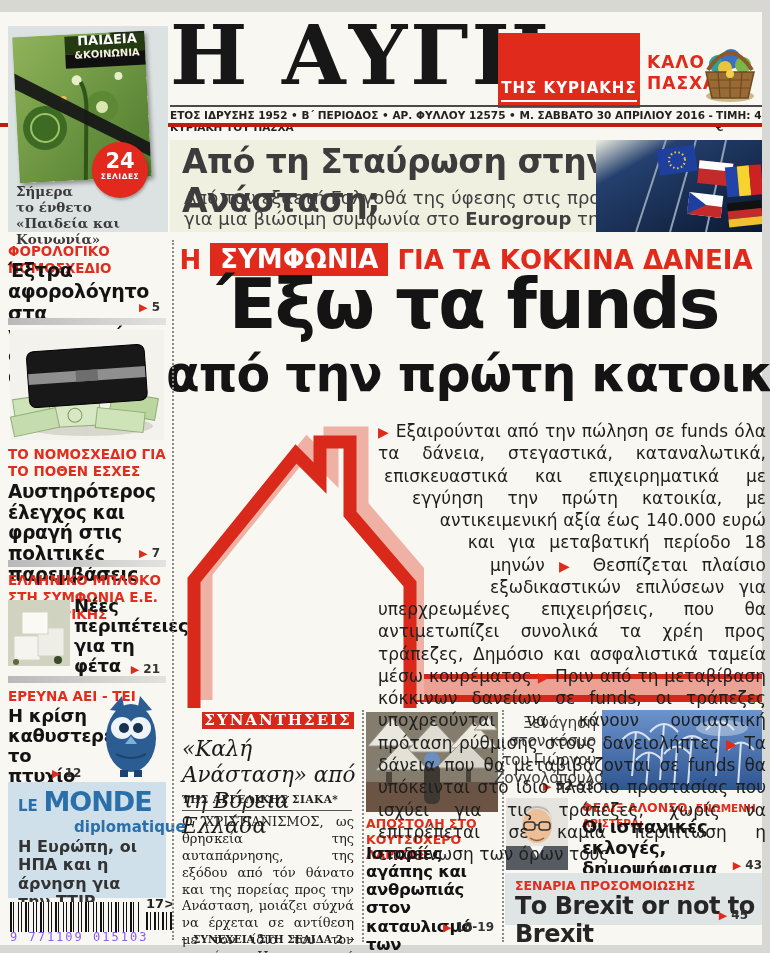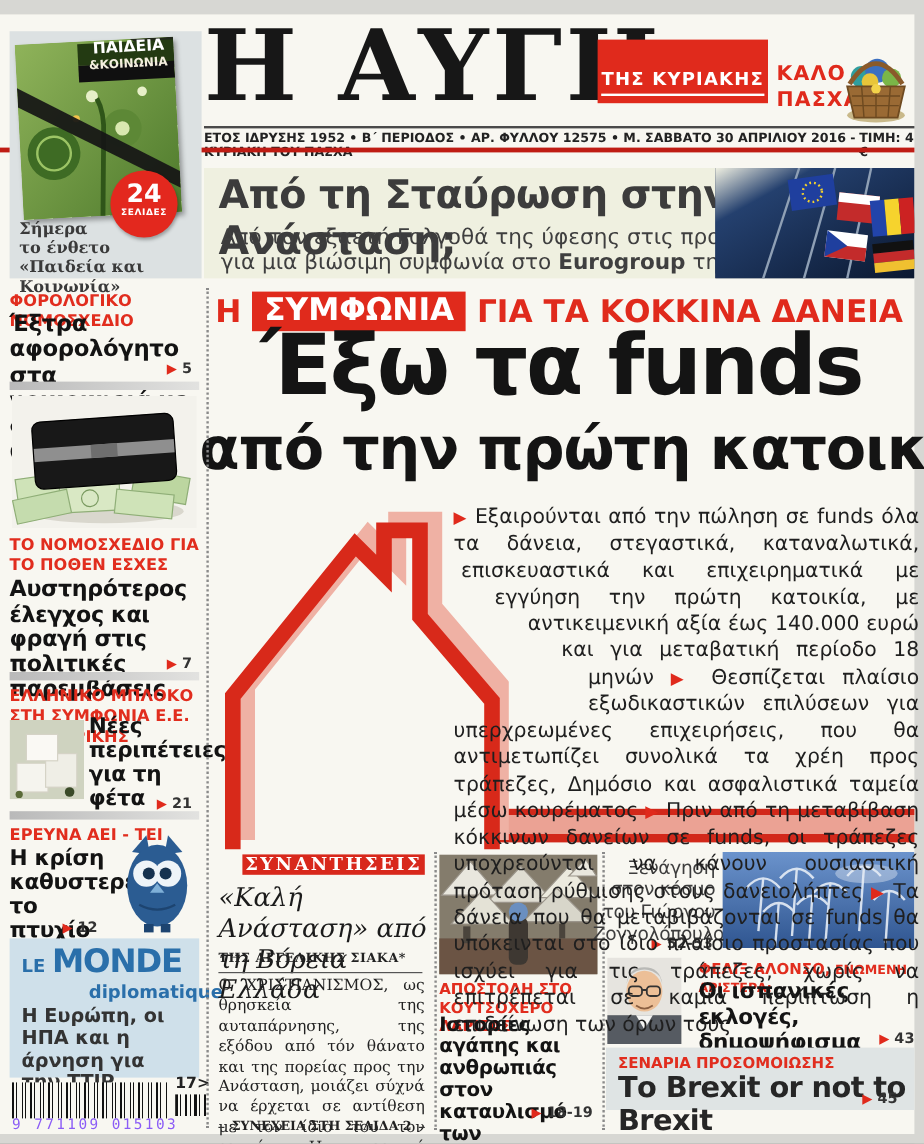--- a/index.html
+++ b/index.html
@@ -4,21 +4,21 @@
 <style>
   html,body{margin:0;padding:0;background:#9b9b98;}
   .page{position:relative;width:770px;height:953px;background:#f8f7f1;overflow:hidden;
         font-family:"DejaVu Sans","Liberation Sans",sans-serif;color:#1d1d1d;}
   .edge{position:absolute;background:#d7d7d3;z-index:0;}
   .abs{position:absolute;}
 
   
   .masthead-title{left:170px;top:14px;font-family:"DejaVu Serif","Liberation Serif",serif;
     font-weight:bold;font-size:82px;letter-spacing:3px;color:#171717;line-height:1;}
-  .sunday-box{left:498px;top:33px;width:142px;height:53px;background:#e02a1c;display:flex;
+  .sunday-box{left:498px;top:33px;width:142px;height:75px;background:#e02a1c;display:flex;
     align-items:flex-end;justify-content:center;padding-bottom:6px;box-sizing:border-box;}
   .sunday-label{color:#fff;font-weight:bold;font-size:15px;letter-spacing:1px;
     border-bottom:2px solid #fff;padding-bottom:3px;}
   .kalo{left:647px;top:52px;width:64px;color:#e02a1c;font-weight:bold;font-size:17px;
     line-height:1.25;letter-spacing:1px;}
   .topline{left:170px;top:105px;width:592px;height:2px;background:#4a4a4a;}
   .dateline{left:170px;top:109px;width:592px;display:flex;justify-content:space-between;
     font-size:10.5px;font-weight:bold;color:#222;}
   .red-rule{left:0;top:123px;width:762px;height:4px;background:#bf1c14;}
 

